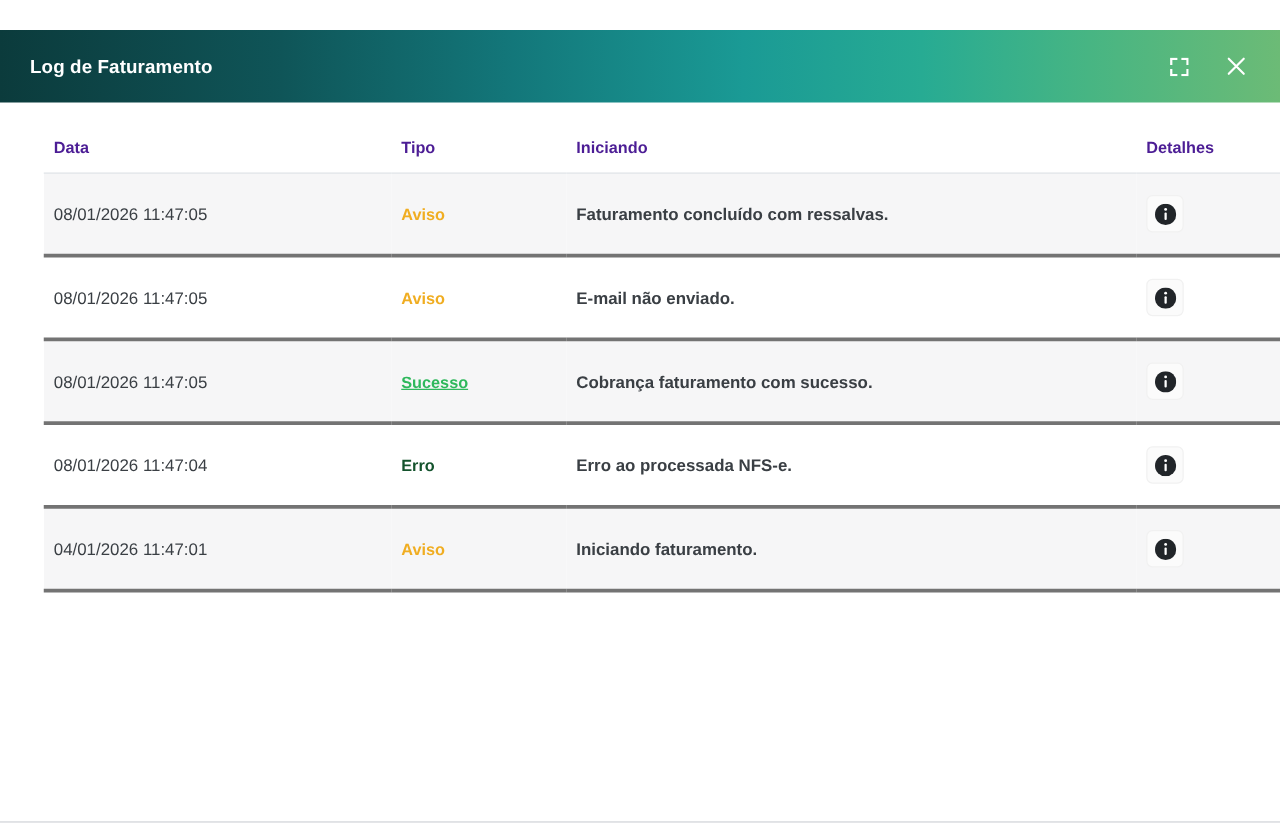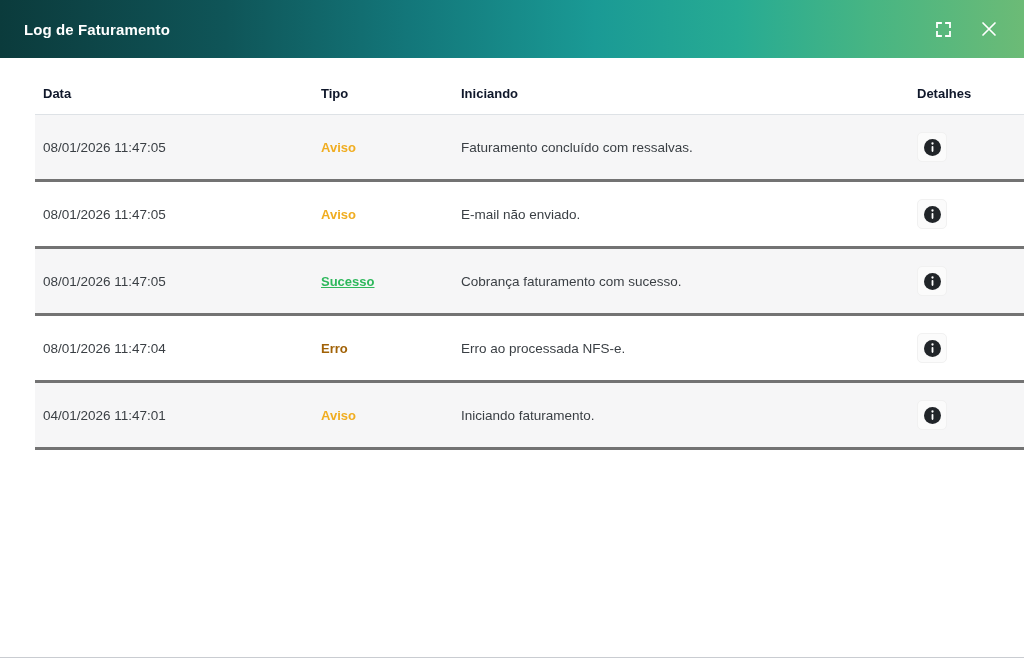--- a/index.html
+++ b/index.html
@@ -39,20 +39,21 @@
         #13777a 40%,
         #1a9a95 58%,
         #27ab93 72%,
         #47b583 85%,
         #6cbb76 100%);
     display: flex;
     align-items: center;
     justify-content: space-between;
     padding: 0 20px 0 24px;
     box-sizing: border-box;
+    margin-top: 24px;
   }
 
   .modal-title {
     color: #ffffff;
     font-size: 15px;
     font-weight: bold;
     letter-spacing: 0.1px;
     white-space: nowrap;
   }
 
@@ -88,21 +89,21 @@
   table.log-table {
     width: 956px;
     border-collapse: collapse;
     table-layout: fixed;
   }
 
   table.log-table th {
     text-align: left;
     font-size: 13px;
     font-weight: bold;
-    color: #0f172a;
+    color: #4c1d95;
     padding: 0 8px 13px 8px;
     border-bottom: 1px solid #dee2e6;
     vertical-align: bottom;
     white-space: nowrap;
   }
 
   table.log-table td {
     font-size: 13.5px;
     color: #3a3f44;
     padding: 17px 8px 17px 8px;
@@ -121,21 +122,21 @@
   .col-msg      { width: 440px; }
   .col-detalhes { width: 130px; }
 
   .cell-data { color: #3f4449; }
 
   .tipo {
     font-size: 13px;
     font-weight: bold;
   }
 
-  .cell-msg { color: #3f4449; }
+  .cell-msg { color: #3f4449; font-weight: bold; }
 
   .details-btn {
     width: 30px;
     height: 30px;
     border-radius: 5px;
     background: #fbfbfb;
     border: 1px solid #f1f1f1;
     display: inline-flex;
     align-items: center;
     justify-content: center;
@@ -213,21 +214,21 @@
                   <svg width="17" height="17" viewBox="0 0 17 17" aria-hidden="true">
                     <circle cx="8.5" cy="8.5" r="8.5" fill="#212529"></circle>
                     <rect x="7.6" y="6.9" width="1.8" height="6.0" rx="0.8" fill="#ffffff"></rect>
                     <circle cx="8.5" cy="4.5" r="1.15" fill="#ffffff"></circle>
                   </svg>
                 </span>
               </button></td>
           </tr>
           <tr class="row-plain">
             <td class="col-data cell-data">08/01/2026 11:47:04</td>
-            <td class="col-tipo"><span class="tipo" style="color: #a16207;">Erro</span></td>
+            <td class="col-tipo"><span class="tipo" style="color: #14532d;">Erro</span></td>
             <td class="col-msg cell-msg">Erro ao processada NFS-e.</td>
             <td class="col-detalhes"><button class="details-btn">
                 <span>
                   <svg width="17" height="17" viewBox="0 0 17 17" aria-hidden="true">
                     <circle cx="8.5" cy="8.5" r="8.5" fill="#212529"></circle>
                     <rect x="7.6" y="6.9" width="1.8" height="6.0" rx="0.8" fill="#ffffff"></rect>
                     <circle cx="8.5" cy="4.5" r="1.15" fill="#ffffff"></circle>
                   </svg>
                 </span>
               </button></td>

